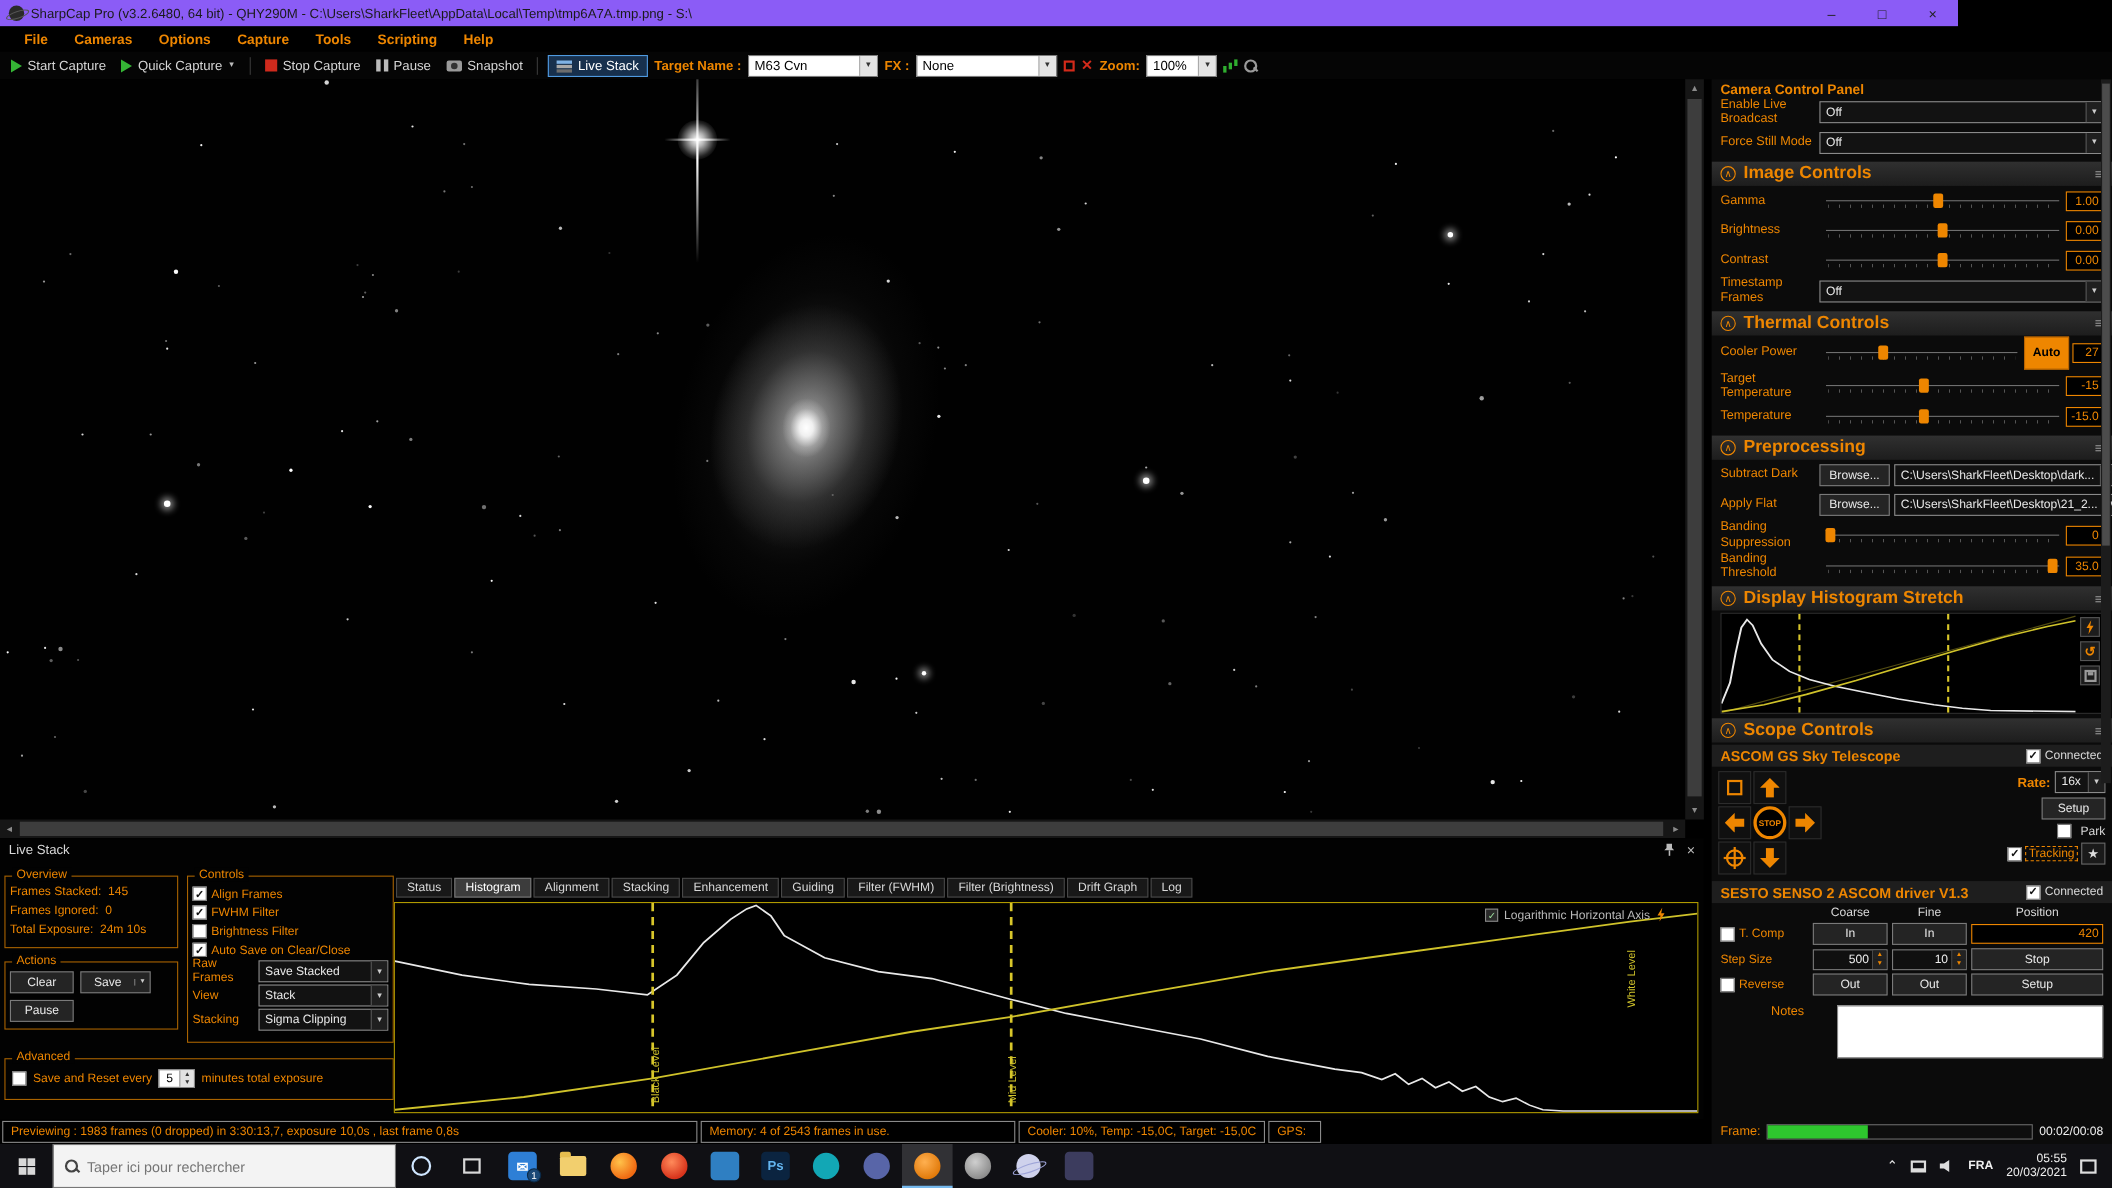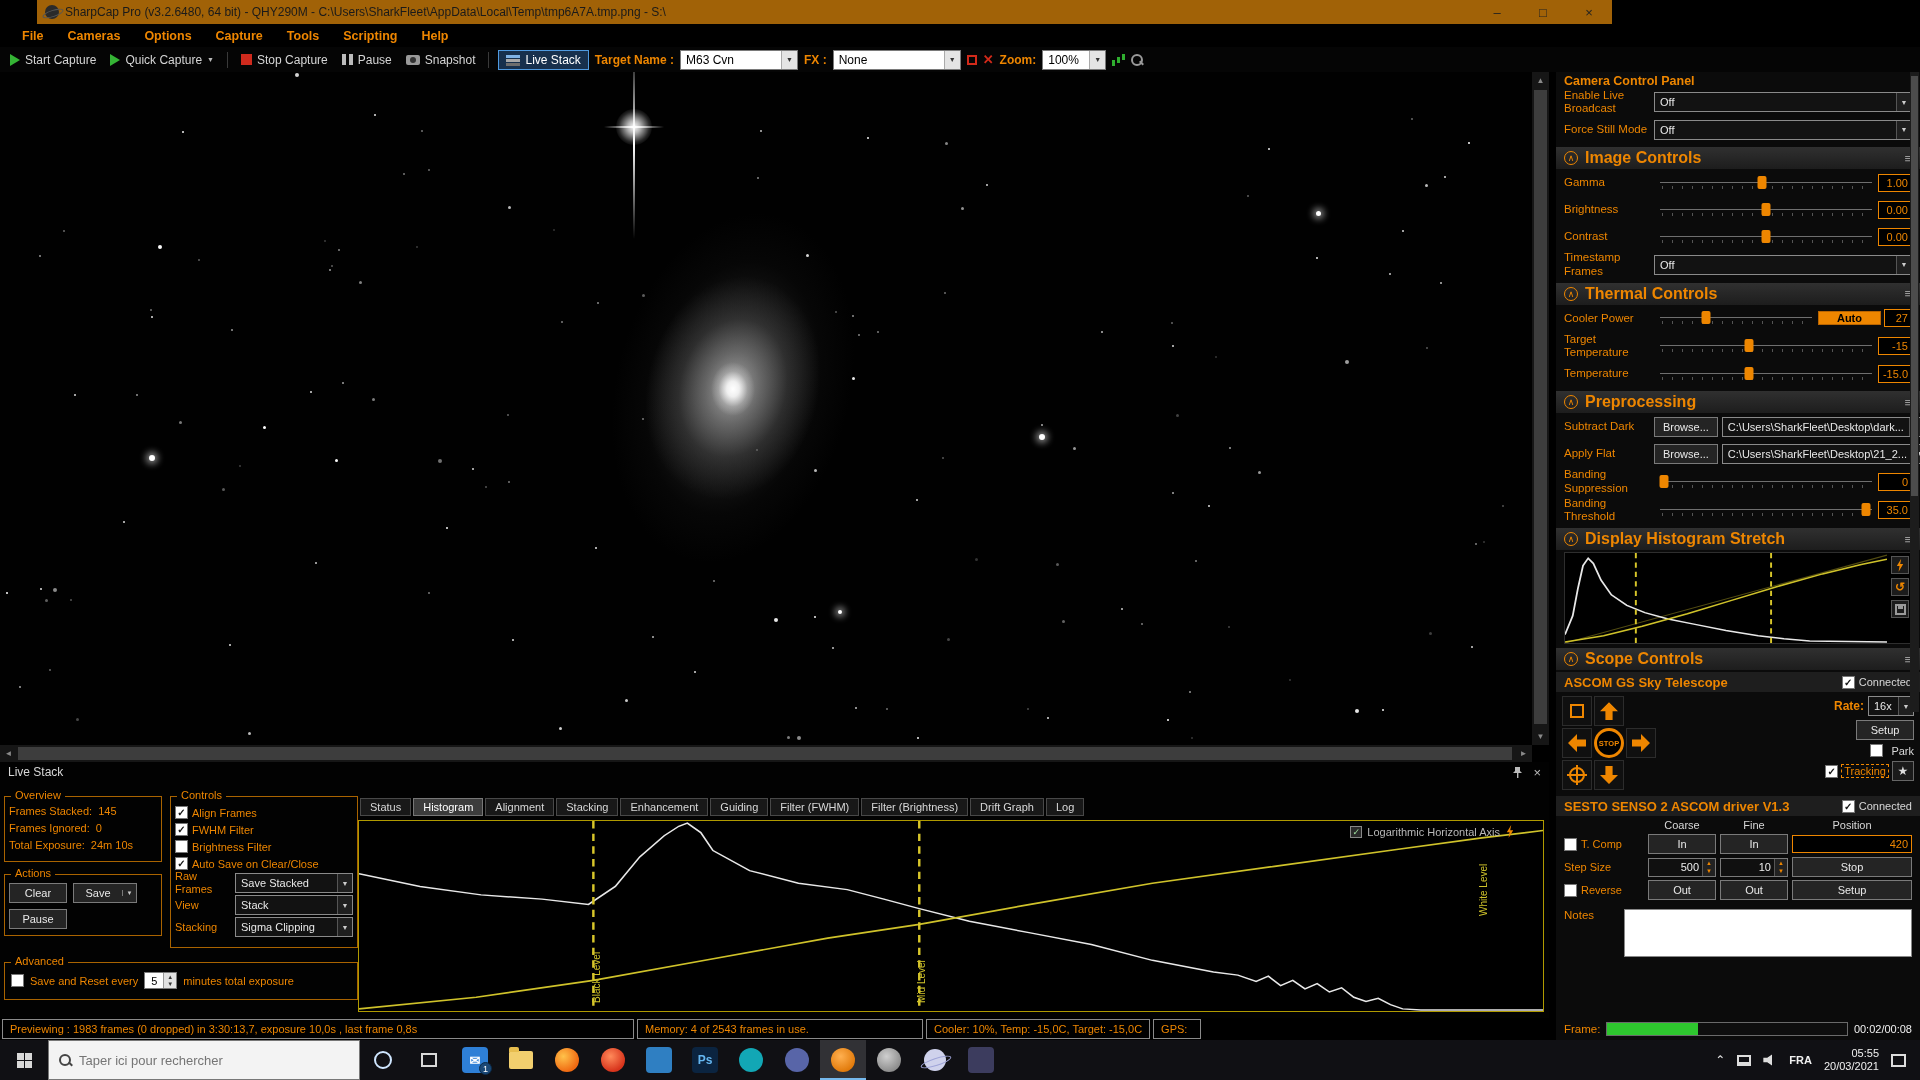--- a/index.html
+++ b/index.html
@@ -1,22 +1,22 @@
 <!DOCTYPE html>
 <html><head>
 <meta charset="utf-8">
 <style>
   * { margin:0; padding:0; box-sizing:border-box; }
   html,body { width:1920px; height:1080px; overflow:hidden; background:#000;
     font-family:"Liberation Sans", sans-serif; font-size:12px; cursor:default; }
   body { position:relative; }
 
   
-  .title-bar { position:absolute; left:0; top:0; width:1575px; height:24px; background:#a16207;
-    display:flex; align-items:center; color:#1a1a1a;margin-left:37px; }
+  .title-bar { position:absolute; left:0; top:0; width:1780px; height:24px; background:#8b5cf6;
+    display:flex; align-items:center; color:#1a1a1a; }
   .app-logo { width:14px; height:14px; border-radius:50%; background:#2a2a2a; margin:0 6px 0 8px; position:relative; flex-shrink:0;}
   .app-logo::after { content:""; position:absolute; left:-3px; top:5px; width:20px; height:5px; border:1px solid #555; border-radius:50%; transform:rotate(-18deg); }
   .title-text { font-size:12px; white-space:nowrap; overflow:hidden; flex:1; }
   .win-controls { display:flex; height:100%; }
   .win-btn { width:46px; height:100%; display:flex; align-items:center; justify-content:center; font-size:13px; color:#222; }
 
   
   .menu-bar { position:absolute; left:0; top:24px; width:1920px; height:23px; background:#000;
     display:flex; align-items:center; gap:0; padding-left:10px;font-weight:bold; }
   .menu-item { color:#ee8600; padding:0 12px; font-size:12.5px; }
@@ -93,21 +93,21 @@
   .dcombo .txt { flex:1; padding:0 5px; font-size:11px; display:flex; align-items:center; white-space:nowrap; overflow:hidden; }
   .dcombo .arr { width:15px; border-left:1px solid #555; display:flex; align-items:center; justify-content:center; background:#1f1f1f; }
   .dcombo .arr::after { content:"▼"; font-size:7px; color:#ccc; }
   .sec-head { height:22px; margin-top:4px; background:linear-gradient(#303030,#1d1d1d); display:flex; align-items:center; gap:7px; padding:0 8px; }
   .sec-chev { width:14px; height:14px; border-radius:50%; border:1px solid #ee8600; color:#ee8600; font-size:9px;
     display:flex; align-items:center; justify-content:center; flex-shrink:0; }
   .sec-title { color:#ee8600; font-weight:bold; font-size:16px; flex:1; }
   .sec-burger { color:#9a9a9a; font-size:13px; }
   .btn { background:#242424; border:1px solid #7a7a7a; color:#e8e8e8; font-size:11px;
     display:inline-flex; align-items:center; justify-content:center; height:20px; padding:0 8px; }
-  .btn-auto { background:#ee8600; border:1px solid #b96400; color:#000; font-weight:bold; height:14px; padding:0 18px; font-size:11px; }
+  .btn-auto { background:#ee8600; border:1px solid #b96400; color:#000; font-weight:bold; height:30px; padding:0 7px; font-size:11px; }
 
   .mini-hist { position:relative; margin:2px 8px; height:92px; background:#000; border:1px solid #2e2e2e; }
   .mini-hist svg { position:absolute; left:0; top:0; width:calc(100% - 24px); height:100%; }
   .mini-btns { position:absolute; right:0; top:0; width:22px; height:100%; display:flex; flex-direction:column; gap:4px; padding:3px 2px; }
   .mini-btn { width:18px; height:18px; background:#1c1c1c; border:1px solid #555; display:flex; align-items:center; justify-content:center; }
   .bolt { width:10px; height:13px; background:#ee8600; clip-path:polygon(62% 0,18% 56%,45% 56%,36% 100%,82% 40%,52% 40%); }
   .reset-glyph { color:#ee8600; font-size:12px; font-weight:bold; }
   .disk { width:11px; height:11px; border:2px solid #9a9a9a; position:relative; }
   .disk::after { content:""; position:absolute; left:1px; top:0; width:5px; height:3px; background:#9a9a9a; }
 
@@ -139,21 +139,21 @@
     display:flex; align-items:center; justify-content:center; }
 
   .focus-grid { display:grid; grid-template-columns:80px 68px 68px 1fr; gap:3px 4px; padding:3px 8px; align-items:center; }
   .fg-head { color:#d8d8d8; font-size:11px; text-align:center; }
   .fg-label { color:#ee8600; font-size:11px; display:flex; align-items:center; gap:4px; }
   .fg-label .lbl { color:#ee8600; }
   .spin { display:flex; height:19px; border:1px solid #7a7a7a; background:#101010; }
   .spin .num { flex:1; color:#eee; font-size:11px; display:flex; align-items:center; justify-content:flex-end; padding:0 3px; }
   .spin .ud { width:13px; display:flex; flex-direction:column; border-left:1px solid #555; }
   .spin .ud i { flex:1; font-style:normal; color:#ee8600; font-size:6px; display:flex; align-items:center; justify-content:center; background:#222; }
-  .notes-row { display:flex; padding:6px 8px; gap:8px; }
+  .notes-row { display:flex; padding:6px 8px; gap:8px;margin-left:46px; }
   .notes-label { color:#ee8600; font-size:11.5px; width:52px; }
   .notes-area { flex:1; height:48px; background:#fff; border:1px solid #888; resize:none; font-family:"Liberation Sans",sans-serif; }
   .frame-row { position:absolute; left:0; right:0; bottom:4px; display:flex; align-items:center; gap:6px; padding:0 8px; }
   .frame-label { color:#ee8600; font-size:11.5px; }
   .progress { flex:1; height:14px; border:1px solid #6a6a6a; background:#0e0e0e; position:relative; }
   .progress-fill { position:absolute; left:0; top:0; bottom:0; background:#2ec62e; }
   .frame-time { color:#f0f0f0; font-size:11px; }
 
   
   .dock { position:absolute; left:0; top:762px; width:1549px; height:256px; background:#020202; }

